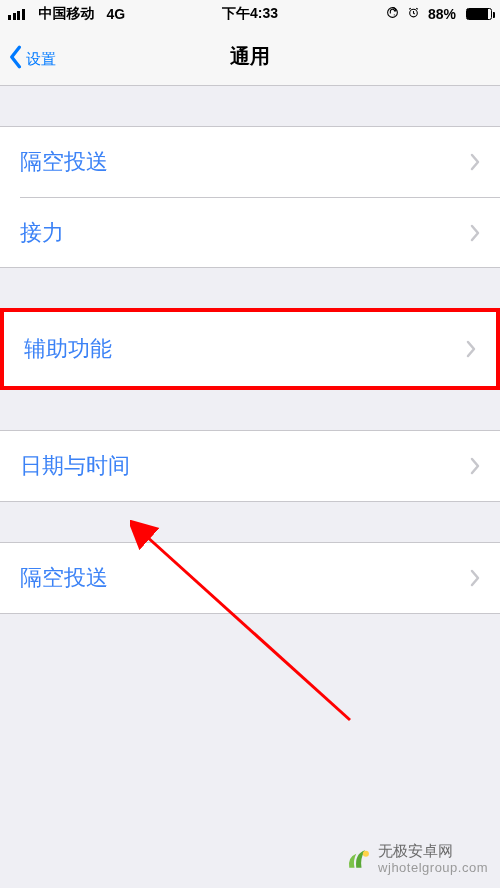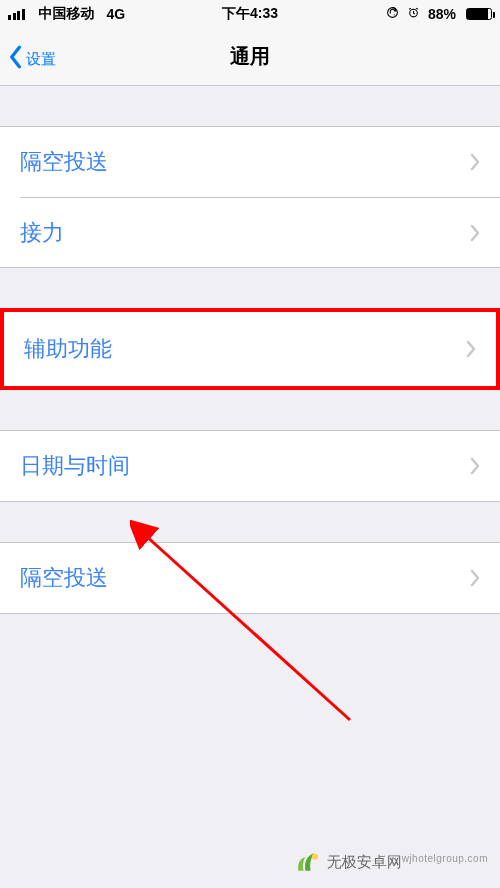--- a/index.html
+++ b/index.html
@@ -76,22 +76,22 @@
 
     .watermark {
       position: absolute;
       bottom: 12px; right: 12px;
       display: flex; align-items: center; gap: 6px;
       font-size: 15px; color: #6b6b6b;
       text-align: left;
       line-height: 1.2;
     }
     .wm-logo { width: 28px; height: 28px; }
-    .wm-text { display:flex; }
-    .wm-sub { font-size: 10px; color: #9a9a9a; letter-spacing: .5px; }
+    .wm-text { display:flex; flex-direction:column; }
+    .wm-sub { font-size: 13px; color: #9a9a9a; letter-spacing: .5px; }
   </style>
 </head>
 <body>
 
 <div class="status-bar">
   <div class="status-left">
     <span class="signal-bars">
         <span></span>
         <span></span>
         <span></span>

